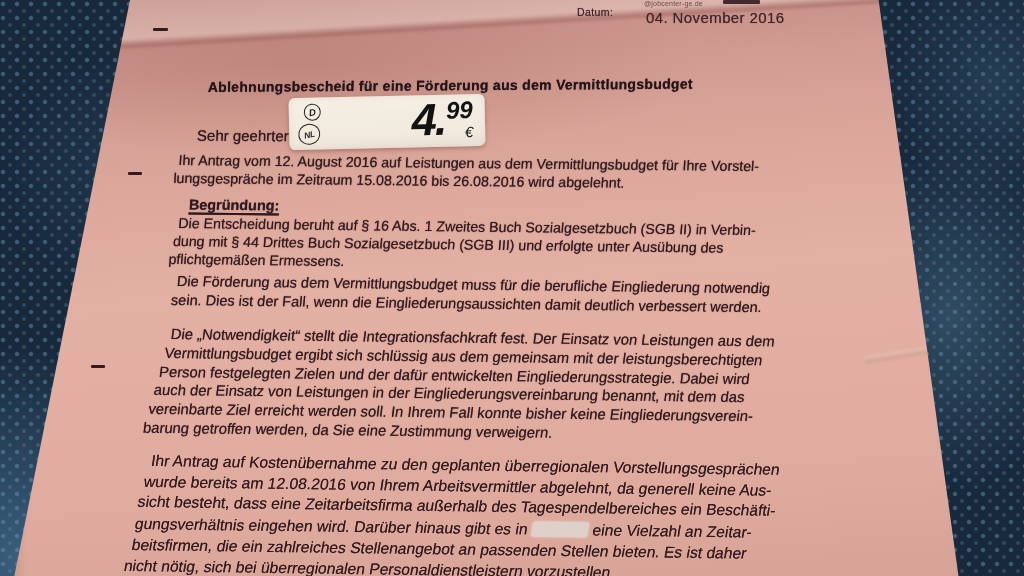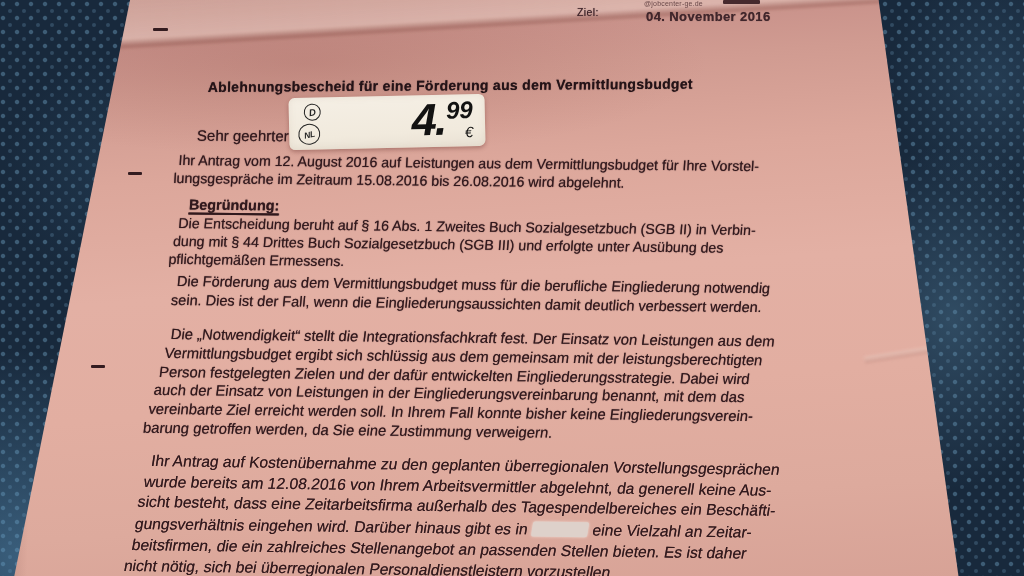--- a/index.html
+++ b/index.html
@@ -40,21 +40,21 @@
     filter:blur(1.5px);
   }
   .foldmark{position:absolute;background:#331c20;border-radius:1px;}
   .fm1{left:153px;top:28px;width:15px;height:3px;}
   .fm2{left:128px;top:172px;width:14px;height:3px;}
   .fm3{left:91px;top:365px;width:14px;height:3px;}
   .topfrag{position:absolute;left:723px;top:0;width:37px;height:4px;background:#46292d;border-radius:1px;}
 
   .email{position:absolute;left:644px;top:0px;font-size:7px;color:rgba(74,42,46,0.8);letter-spacing:0.2px;}
   .datum-label{position:absolute;left:577px;top:6px;font-size:10.5px;color:#40262b;letter-spacing:0.4px;text-shadow:0 0 0.8px rgba(64,38,43,0.8);}
-  .datum-value{position:absolute;left:646px;top:9px;font-size:13px;color:#40262b;letter-spacing:0.4px;text-shadow:0 0 0.8px rgba(64,38,43,0.8);font-weight:bold;}
+  .datum-value{position:absolute;left:646px;top:9px;font-size:15px;color:#40262b;letter-spacing:0.4px;text-shadow:0 0 0.8px rgba(64,38,43,0.8);}
 
   .title{
     position:absolute;left:208px;top:79px;width:560px;
     font-size:14px;font-weight:bold;letter-spacing:0.3px;color:#241317;
     transform:rotate(-0.4deg) skewX(-2deg);transform-origin:left top;
     text-shadow:0 0 0.9px rgba(36,19,23,0.85);white-space:nowrap;
   }
   .salutation{
     position:absolute;left:197px;top:127px;font-size:15px;color:#31191d;
     transform:rotate(0.3deg) skewX(-2deg);text-shadow:0 0 1px rgba(49,25,29,0.85);white-space:nowrap;
@@ -103,21 +103,21 @@
 <div class="stage">
   <div class="paper">
     <div class="fold-band"></div>
     <div class="fold-band2"></div>
     <div class="foldmark fm1"></div>
     <div class="foldmark fm2"></div>
     <div class="foldmark fm3"></div>
     <div class="topfrag"></div>
 
     <div class="email">@jobcenter-ge.de</div>
-    <div class="datum-label">Ziel:</div>
+    <div class="datum-label">Datum:</div>
     <div class="datum-value">04. November 2016</div>
 
     <div class="title">Ablehnungsbescheid für eine Förderung aus dem Vermittlungsbudget</div>
     <div class="salutation">Sehr geehrter</div>
 
     <div class="sticker">
       <div class="badge badge-d">
         <span>D</span>
       </div>
       <div class="badge badge-nl">

